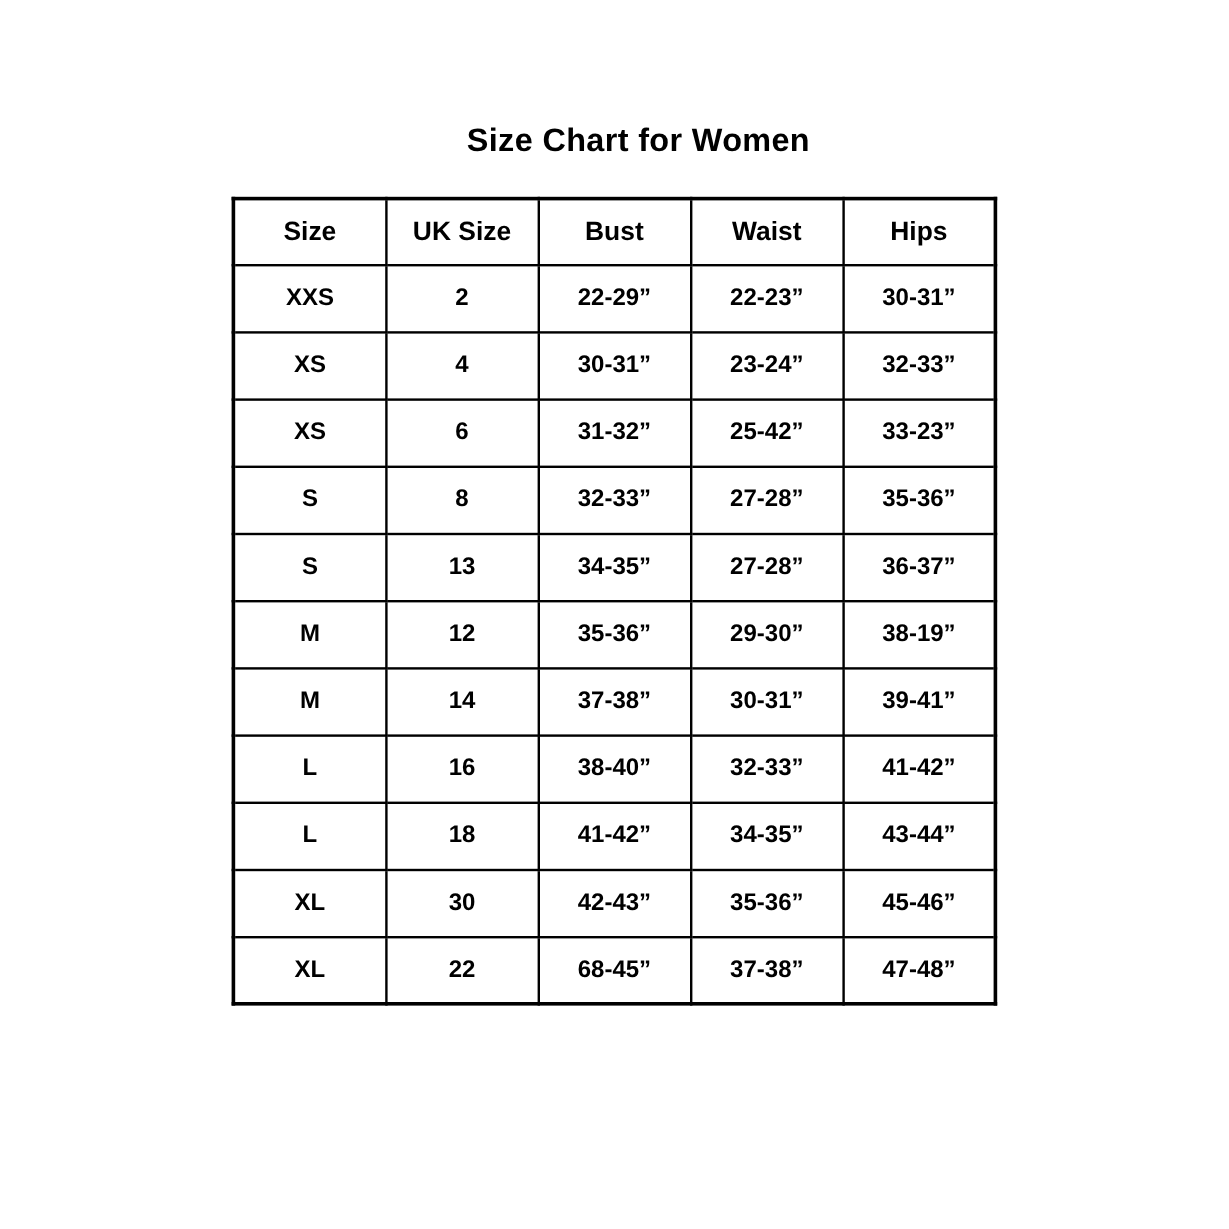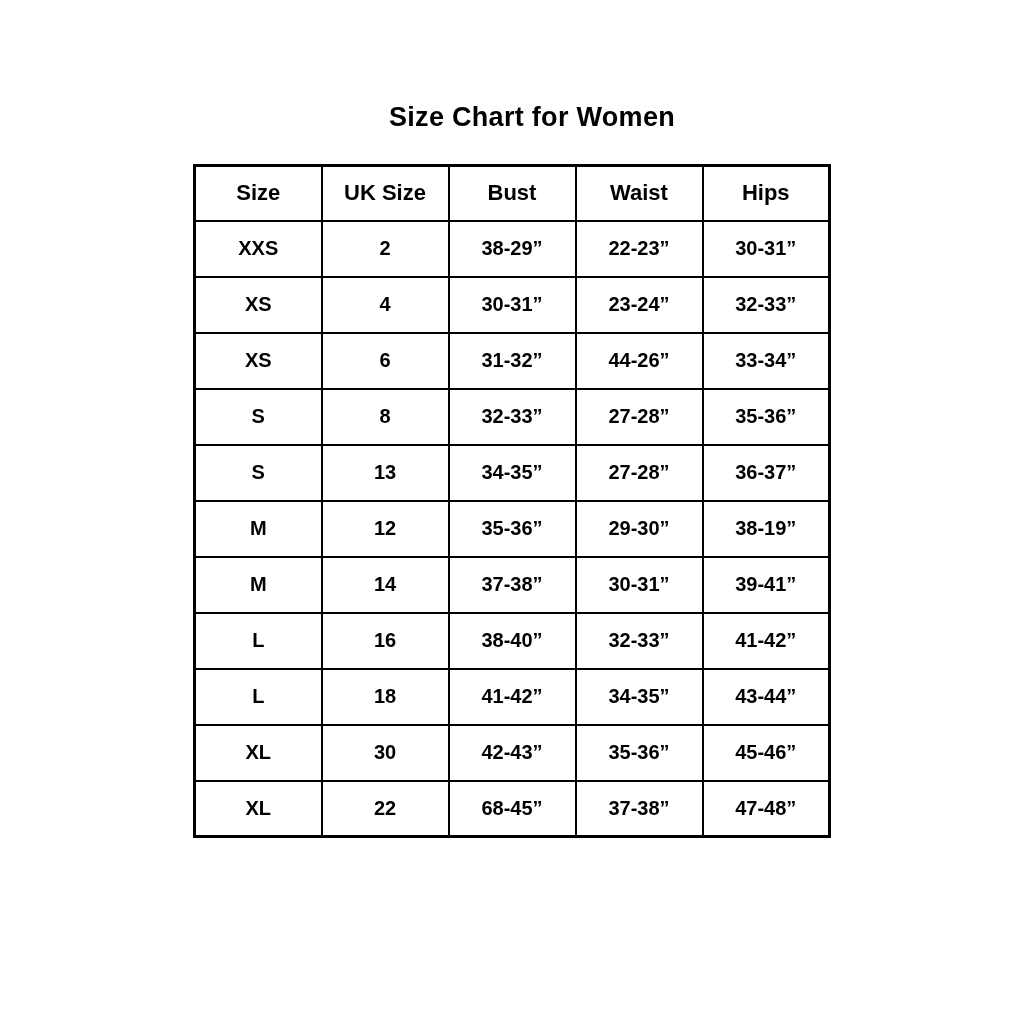--- a/index.html
+++ b/index.html
@@ -60,37 +60,37 @@
       <th>UK Size</th>
       <th>Bust</th>
       <th>Waist</th>
       <th>Hips</th>
     </tr>
   </thead>
   <tbody>
       <tr>
         <td>XXS</td>
         <td>2</td>
-        <td>38-29”</td>
+        <td>22-29”</td>
         <td>22-23”</td>
         <td>30-31”</td>
       </tr>
       <tr>
         <td>XS</td>
         <td>4</td>
         <td>30-31”</td>
         <td>23-24”</td>
         <td>32-33”</td>
       </tr>
       <tr>
         <td>XS</td>
         <td>6</td>
         <td>31-32”</td>
-        <td>44-26”</td>
-        <td>33-34”</td>
+        <td>25-42”</td>
+        <td>33-23”</td>
       </tr>
       <tr>
         <td>S</td>
         <td>8</td>
         <td>32-33”</td>
         <td>27-28”</td>
         <td>35-36”</td>
       </tr>
       <tr>
         <td>S</td>

